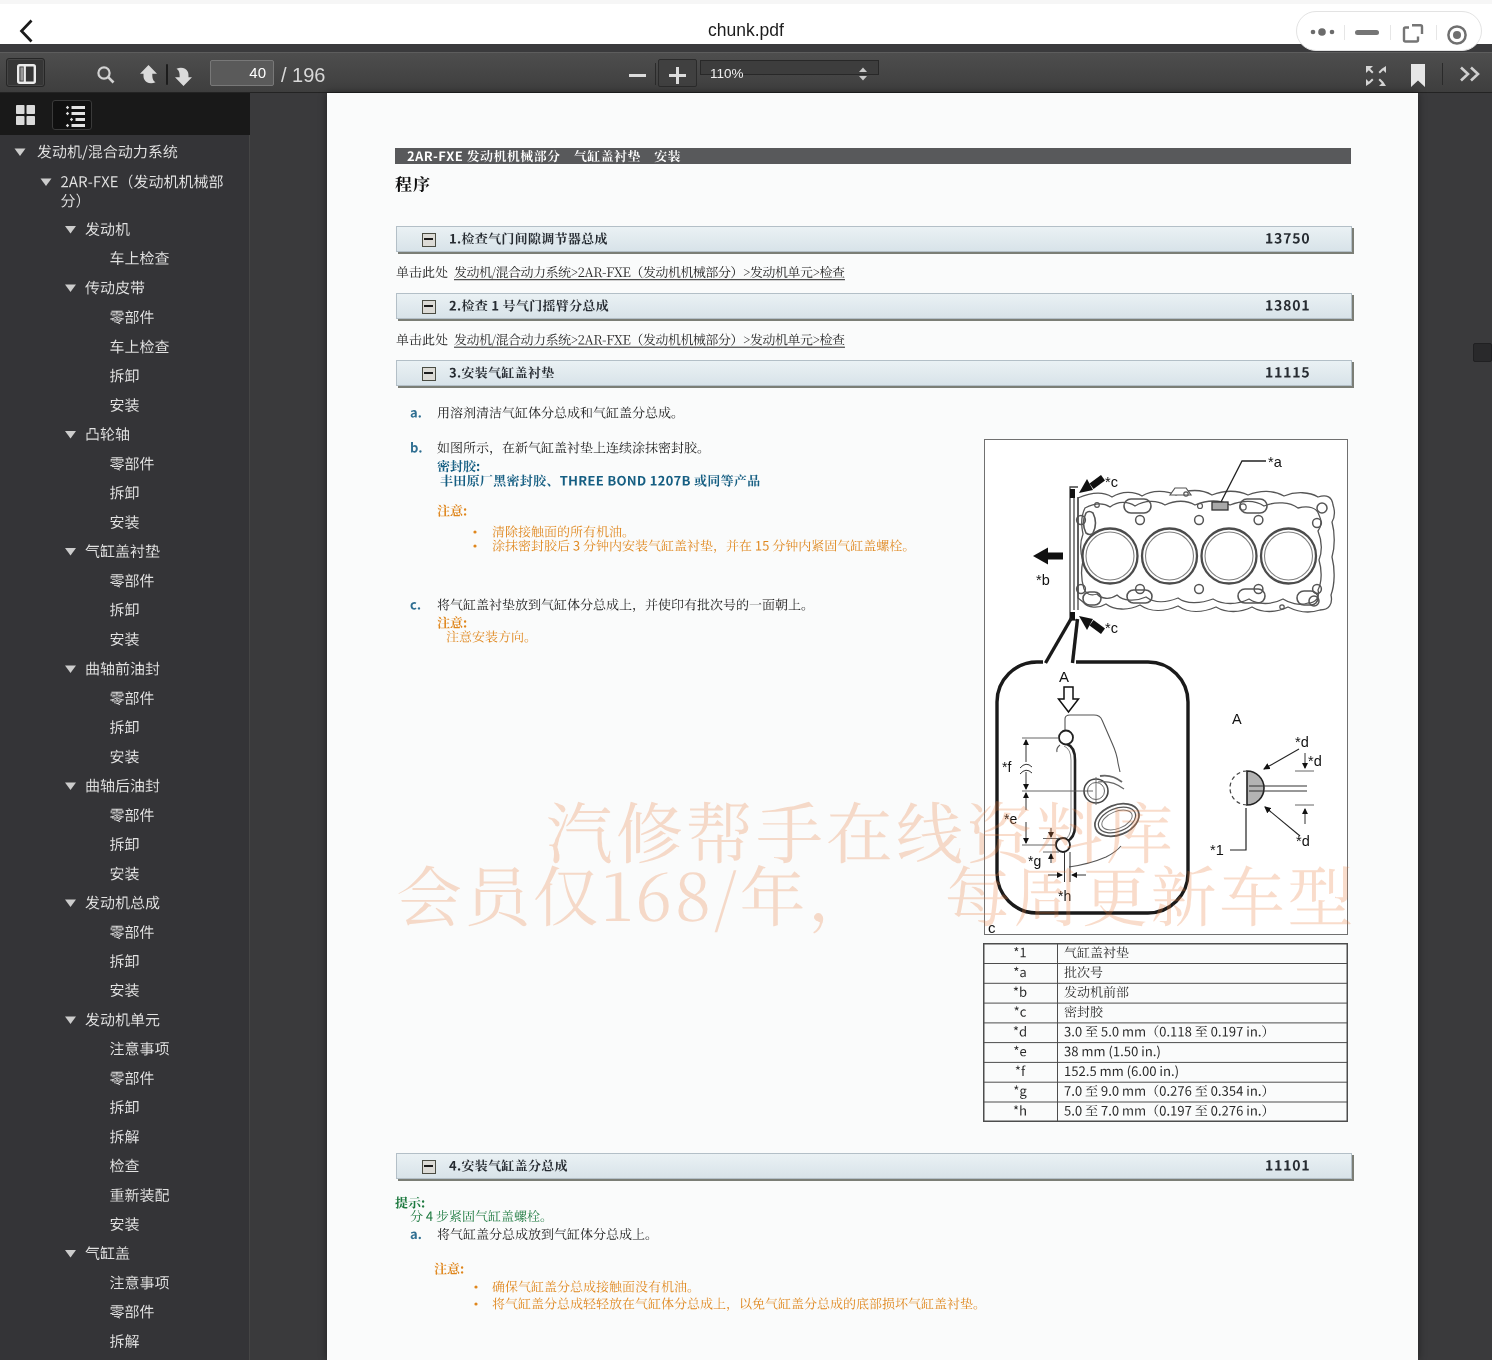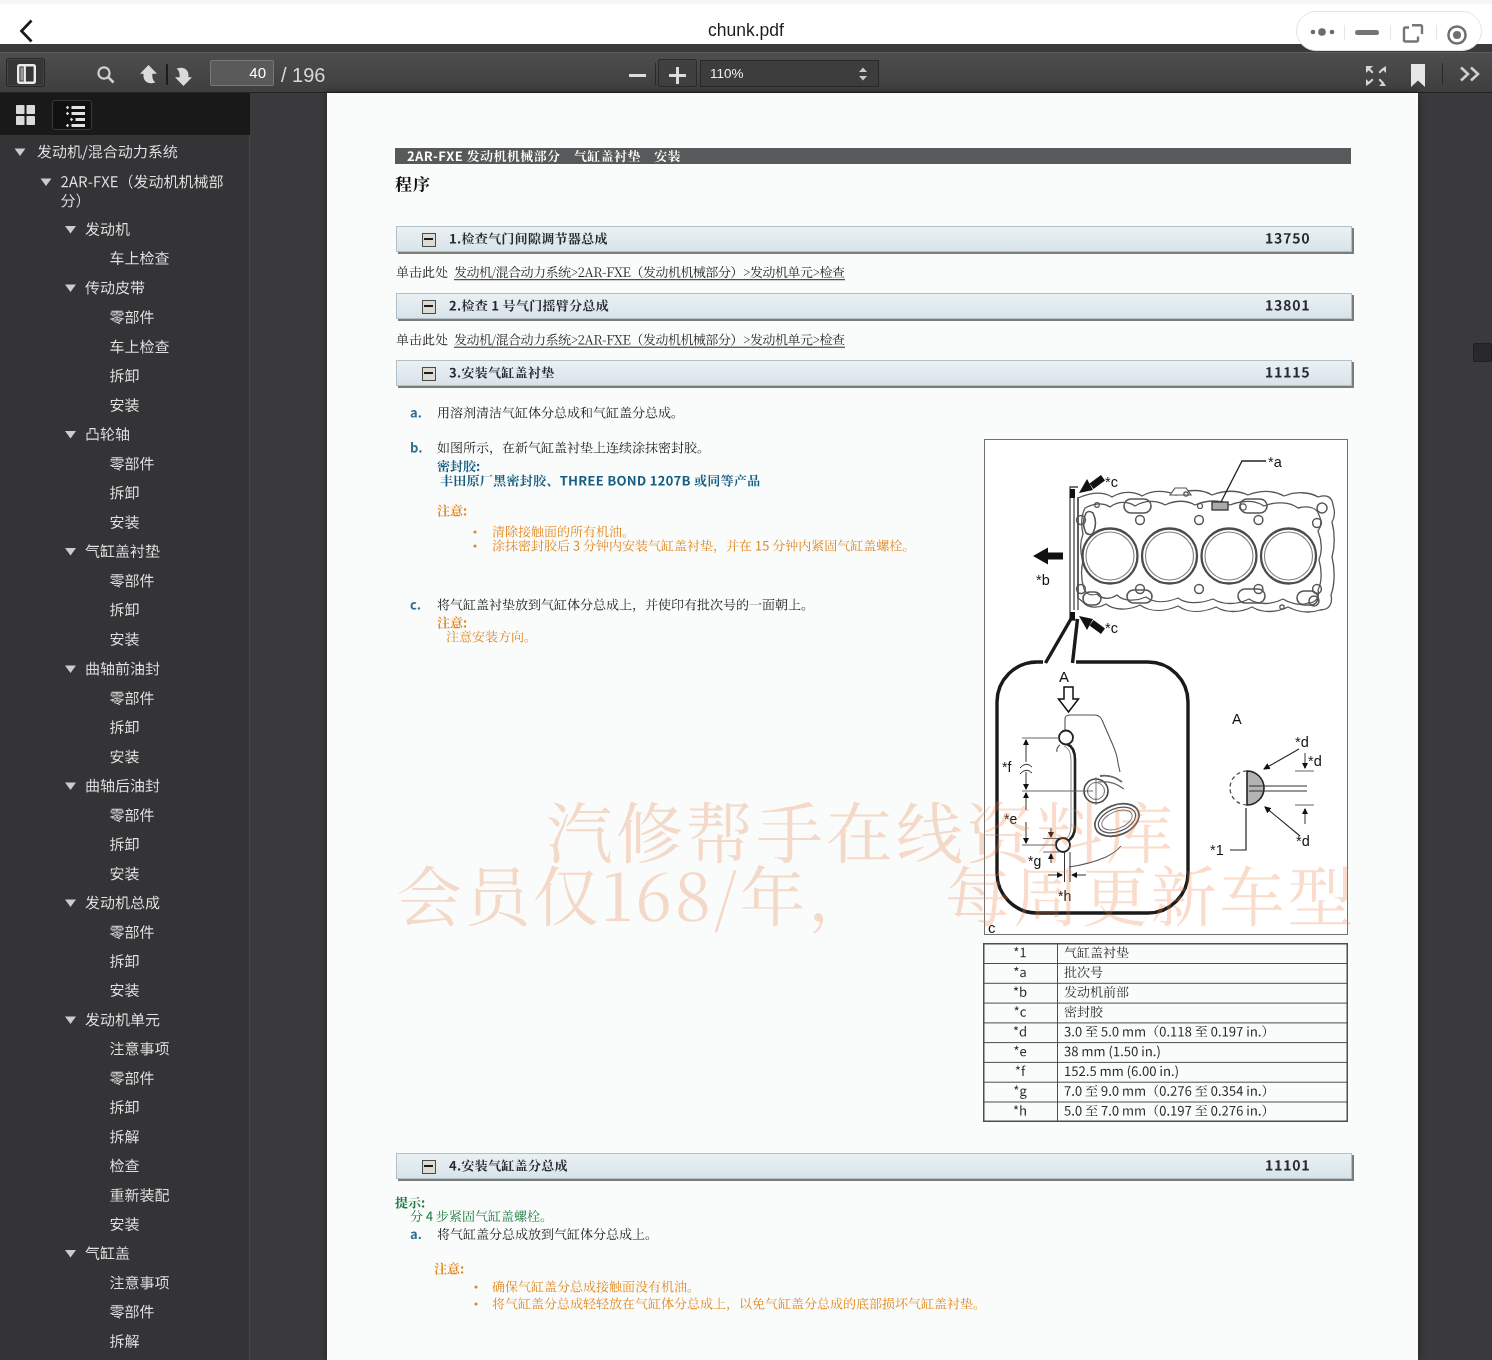--- a/index.html
+++ b/index.html
@@ -18,21 +18,21 @@
 
   
   #toolbar { position:absolute; left:0; top:52px; width:1492px; height:41px;
     background:linear-gradient(#4e4e4e,#3e3e3e); border-bottom:1px solid #232323; box-shadow:inset 0 1px 0 #5d5d5d; }
   #sbtoggle { position:absolute; left:6px; top:6px; width:39px; height:29px; border-radius:3px;
     background:#363636; border:1px solid #262626; box-shadow:inset 0 0 0 1px rgba(255,255,255,.08); }
   #pageinput { position:absolute; left:210px; top:8px; width:64px; height:26px; border-radius:2px;
     background:#5a5a5a; border:1px solid #787878; color:#fff;
     text-align:right; line-height:24px; padding-right:7px; font-size:15px; }
   .tbtext { position:absolute; color:#d8d8d8; font-size:20px; top:12px; }
-  #zoomsel { position:absolute; left:700px; top:8px; width:179px; height:27px; border-radius:0;
+  #zoomsel { position:absolute; left:700px; top:8px; width:179px; height:15px; border-radius:0;
     background:#3d3d3d; border:1px solid #282828; color:#f0f0f0; font-size:13.5px; line-height:25px; }
   #plusbtn { position:absolute; left:658px; top:7px; width:39px; height:28px; border-radius:2px;
     background:#404040; border:1px solid #2b2b2b; }
   .tsep { position:absolute; top:11px; width:1px; height:22px; background:#2a2a2a; }
 
   
   #sidebar { position:absolute; left:0; top:93px; width:250px; height:1267px; background:#343437;
     border-right:1px solid #454545; }
   #sbhead { position:absolute; left:0; top:0; width:250px; height:42px; background:#191919; }
   #outlinebtn { position:absolute; left:52px; top:7px; width:40px; height:30px; border-radius:3px;

